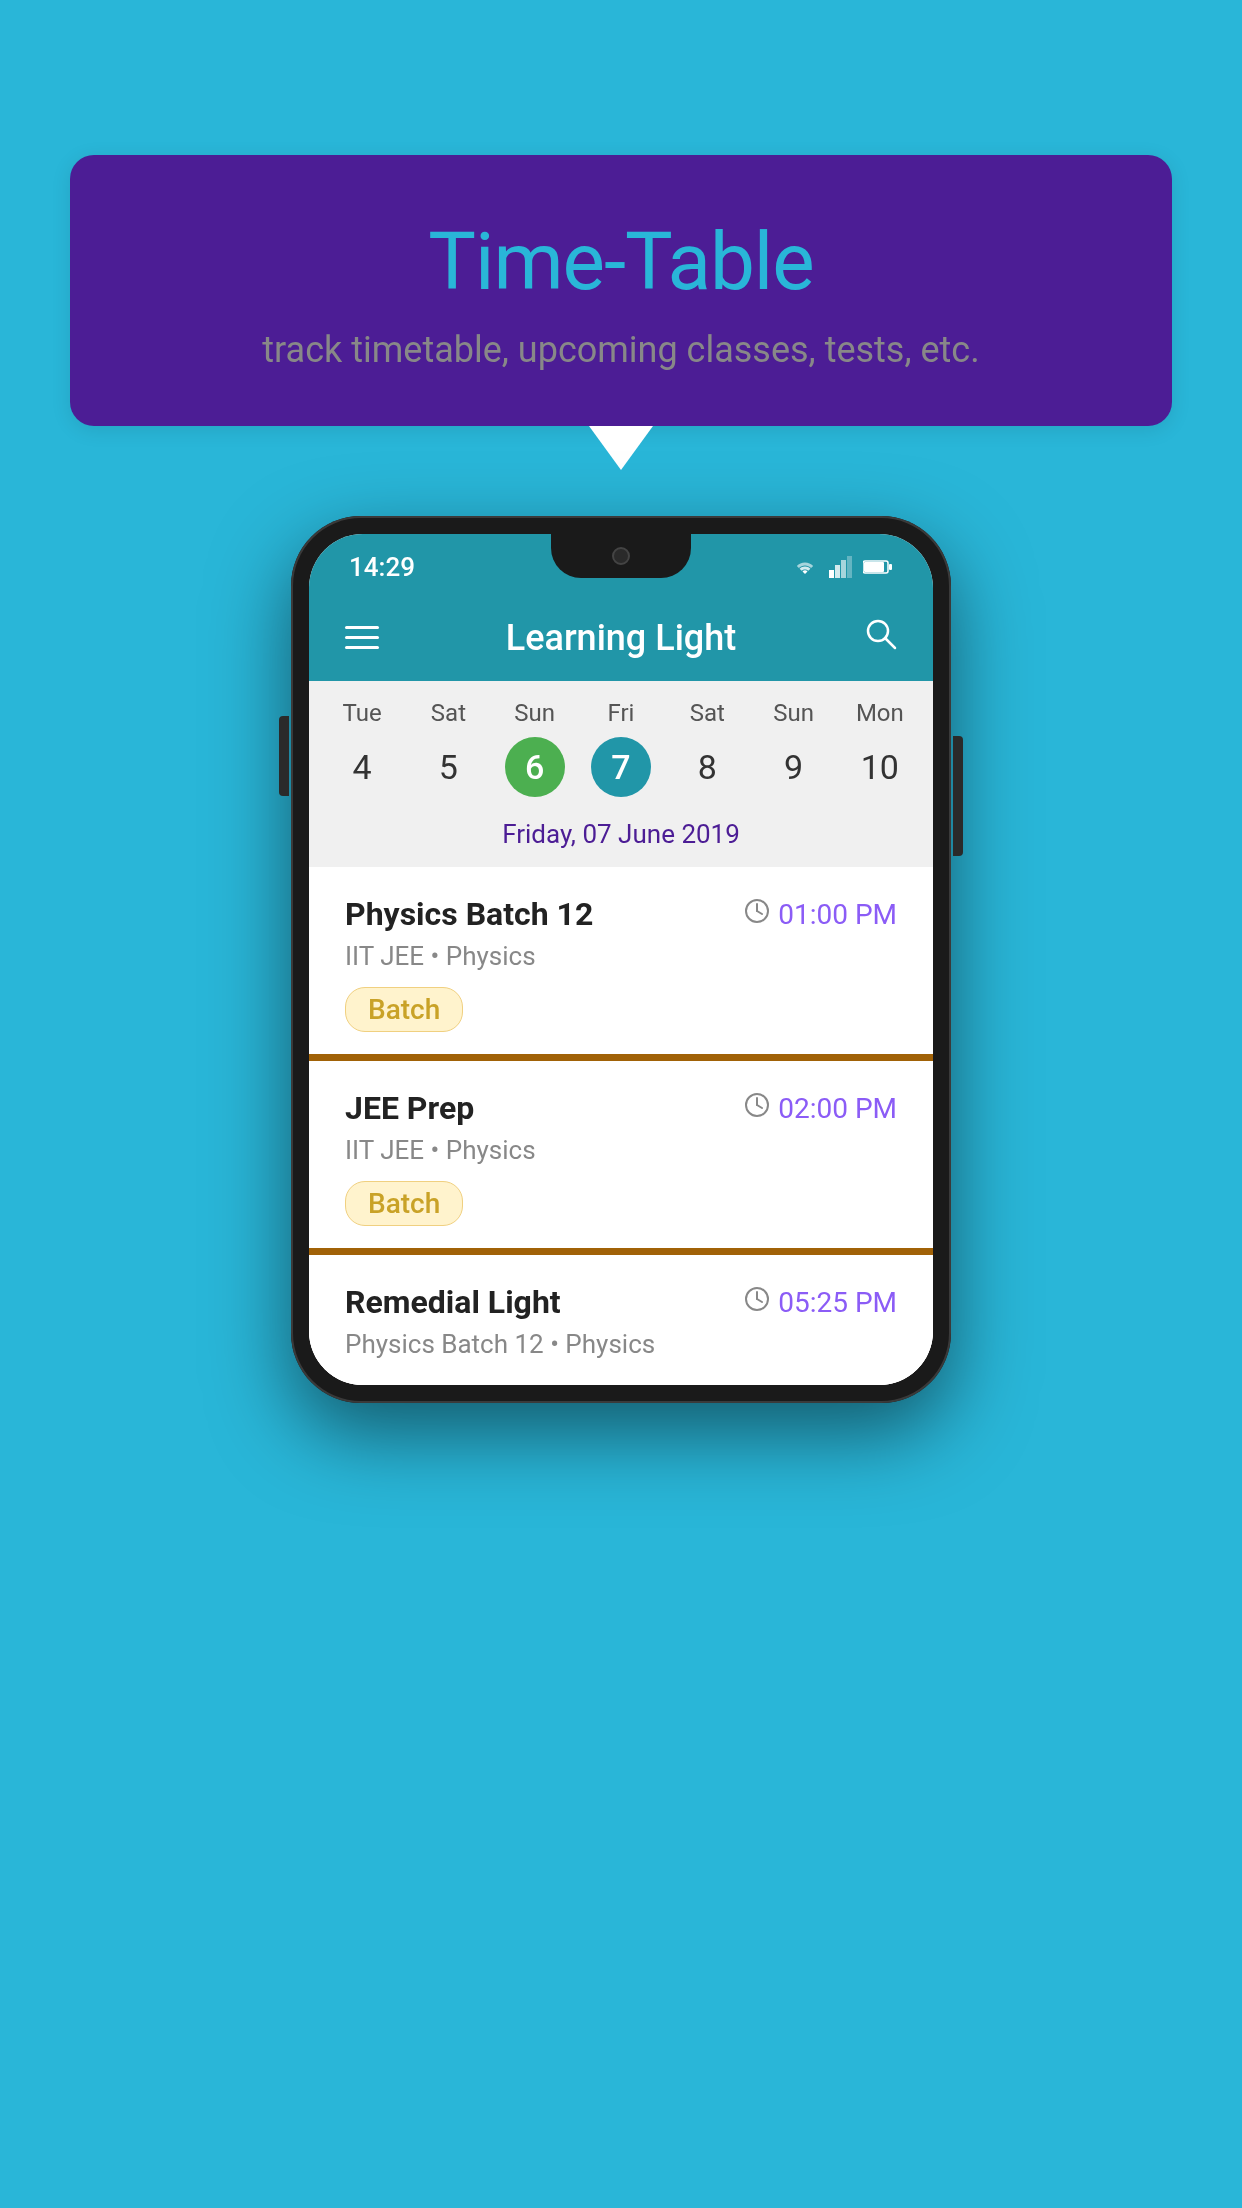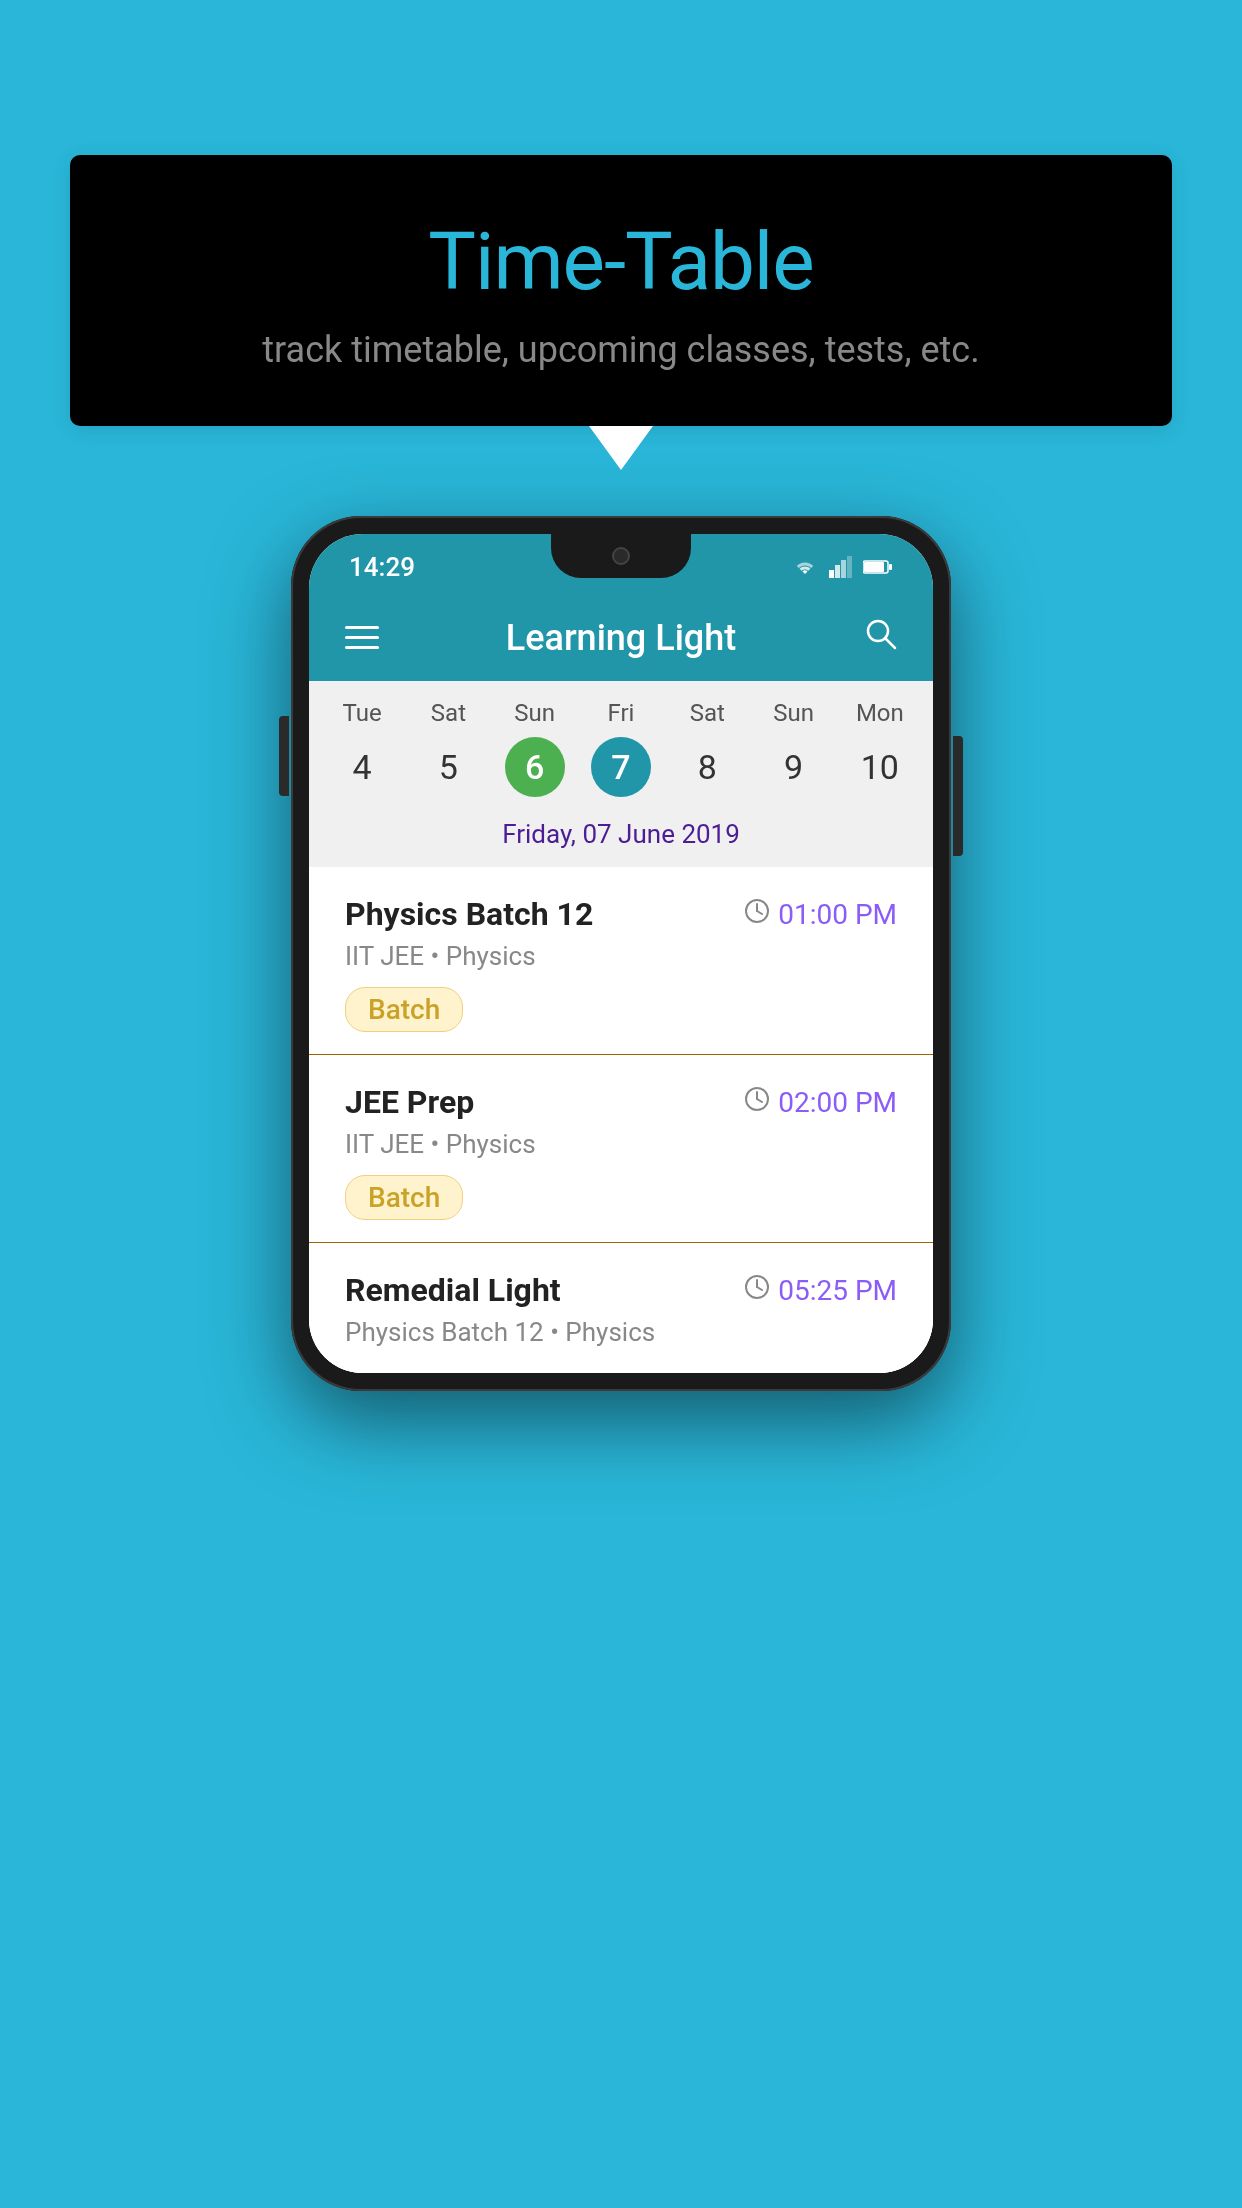--- a/index.html
+++ b/index.html
@@ -19,22 +19,22 @@
       position: absolute;
       top: 155px;
       left: 70px;
       right: 70px;
       display: flex;
       flex-direction: column;
       align-items: center;
     }
 
     .speech-bubble {
-      background: #000000;
-      border-radius: 10px;
+      background: #4c1d95;
+      border-radius: 24px;
       padding: 60px 50px 55px;
       text-align: center;
       width: 100%;
       box-shadow: 0 4px 20px rgba(0,0,0,0.1);
     }
 
     .speech-bubble-title {
       font-size: 80px;
       font-weight: 400;
       color: #29B6D8;
@@ -243,21 +243,21 @@
       background: #f0f0f0;
     }
 
     
     .schedule-list {
       background: white;
     }
 
     .schedule-item {
       padding: 28px 36px 22px;
-      border-bottom: 1px solid #a16207;
+      border-bottom: 7px solid #a16207;
       background: white;
     }
 
     .schedule-item-header {
       display: flex;
       justify-content: space-between;
       align-items: center;
       margin-bottom: 8px;
     }
 

